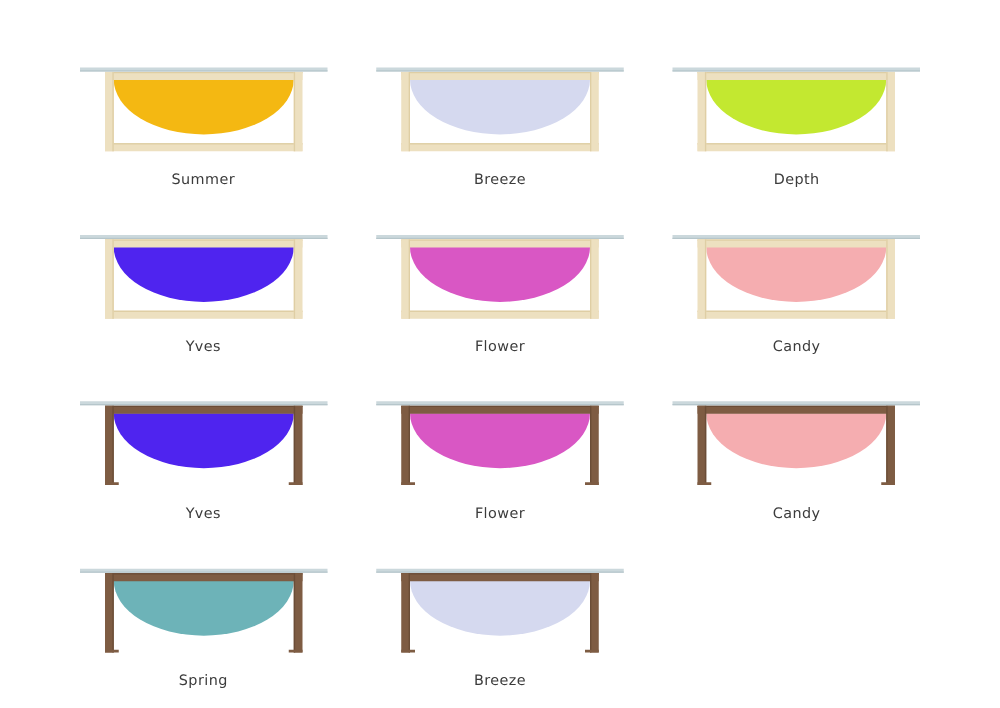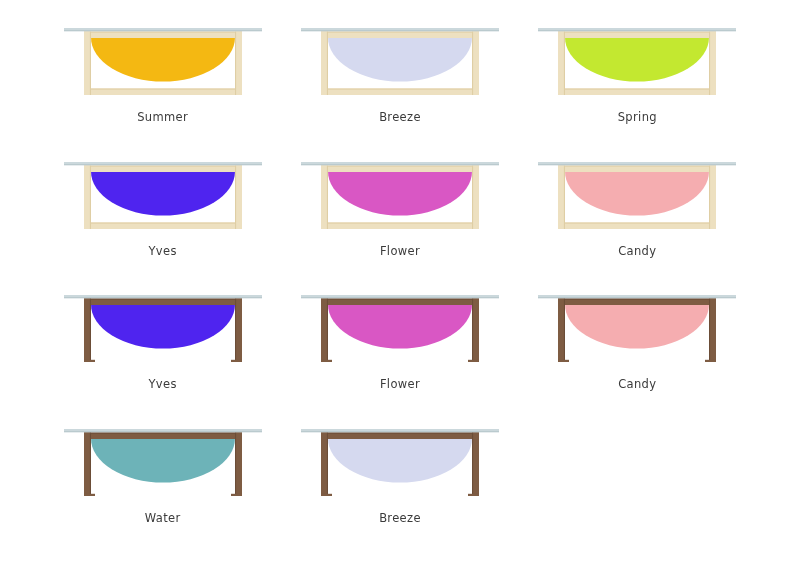--- a/index.html
+++ b/index.html
@@ -23,21 +23,21 @@
 
   .grid {
     position: absolute;
     left: 0;
     top: 0;
     width: 800px;
     height: 566px;
     display: grid;
     grid-template-columns: repeat(3, 1fr);
     grid-template-rows: repeat(4, 1fr);
-    padding: 22px 60px 70px 60px;
+    padding: 48px 60px 70px 60px;
     box-sizing: border-box;
     column-gap: 0px;
     row-gap: 0px;
     gap: 32px;
   }
 
   .cell {
     position: relative;
     display: flex;
     flex-direction: column;
@@ -122,154 +122,154 @@
             <rect x="14" y="66.5" width="158" height="6.5" fill="#EDE0C0"></rect>
             <rect x="14" y="66.5" width="158" height="1.1" fill="#DFCEA4"></rect>
             <rect x="14" y="9.5" width="7" height="63.5" fill="#EDE0C0"></rect>
             <rect x="19.9" y="9.5" width="1.1" height="63.5" fill="#DFCEA4"></rect>
             <rect x="165" y="9.5" width="7" height="63.5" fill="#EDE0C0"></rect>
             <rect x="165" y="9.5" width="1.1" height="63.5" fill="#DFCEA4"></rect>
             <rect x="-6" y="6" width="198" height="3.2" fill="#CBD8DC"></rect>
             <rect x="-6" y="8.2" width="198" height="1" fill="#B6C6CB"></rect>
           </svg>
         </div>
+        <div class="label">Depth</div>
+      </div>
+      <div class="cell">
+        <div class="figure">
+          <svg viewBox="0 0 186 82" preserveAspectRatio="xMidYMid meet">
+            <rect x="14" y="9.5" width="158" height="63.5" fill="#ffffff"></rect>
+            <path d="M 21 15.5 A 72 44 0 0 0 165 15.5 Z" fill="#4F24EF"></path>
+            <rect x="14" y="9.5" width="158" height="6.5" fill="#EDE0C0"></rect>
+            <rect x="14" y="9.5" width="158" height="1.1" fill="#DFCEA4"></rect>
+            <rect x="14" y="66.5" width="158" height="6.5" fill="#EDE0C0"></rect>
+            <rect x="14" y="66.5" width="158" height="1.1" fill="#DFCEA4"></rect>
+            <rect x="14" y="9.5" width="7" height="63.5" fill="#EDE0C0"></rect>
+            <rect x="19.9" y="9.5" width="1.1" height="63.5" fill="#DFCEA4"></rect>
+            <rect x="165" y="9.5" width="7" height="63.5" fill="#EDE0C0"></rect>
+            <rect x="165" y="9.5" width="1.1" height="63.5" fill="#DFCEA4"></rect>
+            <rect x="-6" y="6" width="198" height="3.2" fill="#CBD8DC"></rect>
+            <rect x="-6" y="8.2" width="198" height="1" fill="#B6C6CB"></rect>
+          </svg>
+        </div>
+        <div class="label">Yves</div>
+      </div>
+      <div class="cell">
+        <div class="figure">
+          <svg viewBox="0 0 186 82" preserveAspectRatio="xMidYMid meet">
+            <rect x="14" y="9.5" width="158" height="63.5" fill="#ffffff"></rect>
+            <path d="M 21 15.5 A 72 44 0 0 0 165 15.5 Z" fill="#D957C4"></path>
+            <rect x="14" y="9.5" width="158" height="6.5" fill="#EDE0C0"></rect>
+            <rect x="14" y="9.5" width="158" height="1.1" fill="#DFCEA4"></rect>
+            <rect x="14" y="66.5" width="158" height="6.5" fill="#EDE0C0"></rect>
+            <rect x="14" y="66.5" width="158" height="1.1" fill="#DFCEA4"></rect>
+            <rect x="14" y="9.5" width="7" height="63.5" fill="#EDE0C0"></rect>
+            <rect x="19.9" y="9.5" width="1.1" height="63.5" fill="#DFCEA4"></rect>
+            <rect x="165" y="9.5" width="7" height="63.5" fill="#EDE0C0"></rect>
+            <rect x="165" y="9.5" width="1.1" height="63.5" fill="#DFCEA4"></rect>
+            <rect x="-6" y="6" width="198" height="3.2" fill="#CBD8DC"></rect>
+            <rect x="-6" y="8.2" width="198" height="1" fill="#B6C6CB"></rect>
+          </svg>
+        </div>
+        <div class="label">Flower</div>
+      </div>
+      <div class="cell">
+        <div class="figure">
+          <svg viewBox="0 0 186 82" preserveAspectRatio="xMidYMid meet">
+            <rect x="14" y="9.5" width="158" height="63.5" fill="#ffffff"></rect>
+            <path d="M 21 15.5 A 72 44 0 0 0 165 15.5 Z" fill="#F5ADB0"></path>
+            <rect x="14" y="9.5" width="158" height="6.5" fill="#EDE0C0"></rect>
+            <rect x="14" y="9.5" width="158" height="1.1" fill="#DFCEA4"></rect>
+            <rect x="14" y="66.5" width="158" height="6.5" fill="#EDE0C0"></rect>
+            <rect x="14" y="66.5" width="158" height="1.1" fill="#DFCEA4"></rect>
+            <rect x="14" y="9.5" width="7" height="63.5" fill="#EDE0C0"></rect>
+            <rect x="19.9" y="9.5" width="1.1" height="63.5" fill="#DFCEA4"></rect>
+            <rect x="165" y="9.5" width="7" height="63.5" fill="#EDE0C0"></rect>
+            <rect x="165" y="9.5" width="1.1" height="63.5" fill="#DFCEA4"></rect>
+            <rect x="-6" y="6" width="198" height="3.2" fill="#CBD8DC"></rect>
+            <rect x="-6" y="8.2" width="198" height="1" fill="#B6C6CB"></rect>
+          </svg>
+        </div>
+        <div class="label">Candy</div>
+      </div>
+      <div class="cell">
+        <div class="figure">
+          <svg viewBox="0 0 186 82" preserveAspectRatio="xMidYMid meet">
+            <rect x="14" y="9.5" width="158" height="63.5" fill="#ffffff"></rect>
+            <path d="M 21 15.5 A 72 44 0 0 0 165 15.5 Z" fill="#4F24EF"></path>
+            <rect x="14" y="9.5" width="158" height="6.5" fill="#7E5C43"></rect>
+            <rect x="14" y="9.5" width="158" height="1.1" fill="#6B4D37"></rect>
+            <rect x="14" y="9.5" width="7" height="63.5" fill="#7E5C43"></rect>
+            <rect x="19.9" y="9.5" width="1.1" height="63.5" fill="#6B4D37"></rect>
+            <rect x="165" y="9.5" width="7" height="63.5" fill="#7E5C43"></rect>
+            <rect x="165" y="9.5" width="1.1" height="63.5" fill="#6B4D37"></rect>
+            <rect x="14" y="70.8" width="11" height="2.2" fill="#7E5C43"></rect>
+            <rect x="161" y="70.8" width="11" height="2.2" fill="#7E5C43"></rect>
+            <rect x="-6" y="6" width="198" height="3.2" fill="#CBD8DC"></rect>
+            <rect x="-6" y="8.2" width="198" height="1" fill="#B6C6CB"></rect>
+          </svg>
+        </div>
+        <div class="label">Yves</div>
+      </div>
+      <div class="cell">
+        <div class="figure">
+          <svg viewBox="0 0 186 82" preserveAspectRatio="xMidYMid meet">
+            <rect x="14" y="9.5" width="158" height="63.5" fill="#ffffff"></rect>
+            <path d="M 21 15.5 A 72 44 0 0 0 165 15.5 Z" fill="#D957C4"></path>
+            <rect x="14" y="9.5" width="158" height="6.5" fill="#7E5C43"></rect>
+            <rect x="14" y="9.5" width="158" height="1.1" fill="#6B4D37"></rect>
+            <rect x="14" y="9.5" width="7" height="63.5" fill="#7E5C43"></rect>
+            <rect x="19.9" y="9.5" width="1.1" height="63.5" fill="#6B4D37"></rect>
+            <rect x="165" y="9.5" width="7" height="63.5" fill="#7E5C43"></rect>
+            <rect x="165" y="9.5" width="1.1" height="63.5" fill="#6B4D37"></rect>
+            <rect x="14" y="70.8" width="11" height="2.2" fill="#7E5C43"></rect>
+            <rect x="161" y="70.8" width="11" height="2.2" fill="#7E5C43"></rect>
+            <rect x="-6" y="6" width="198" height="3.2" fill="#CBD8DC"></rect>
+            <rect x="-6" y="8.2" width="198" height="1" fill="#B6C6CB"></rect>
+          </svg>
+        </div>
+        <div class="label">Flower</div>
+      </div>
+      <div class="cell">
+        <div class="figure">
+          <svg viewBox="0 0 186 82" preserveAspectRatio="xMidYMid meet">
+            <rect x="14" y="9.5" width="158" height="63.5" fill="#ffffff"></rect>
+            <path d="M 21 15.5 A 72 44 0 0 0 165 15.5 Z" fill="#F5ADB0"></path>
+            <rect x="14" y="9.5" width="158" height="6.5" fill="#7E5C43"></rect>
+            <rect x="14" y="9.5" width="158" height="1.1" fill="#6B4D37"></rect>
+            <rect x="14" y="9.5" width="7" height="63.5" fill="#7E5C43"></rect>
+            <rect x="19.9" y="9.5" width="1.1" height="63.5" fill="#6B4D37"></rect>
+            <rect x="165" y="9.5" width="7" height="63.5" fill="#7E5C43"></rect>
+            <rect x="165" y="9.5" width="1.1" height="63.5" fill="#6B4D37"></rect>
+            <rect x="14" y="70.8" width="11" height="2.2" fill="#7E5C43"></rect>
+            <rect x="161" y="70.8" width="11" height="2.2" fill="#7E5C43"></rect>
+            <rect x="-6" y="6" width="198" height="3.2" fill="#CBD8DC"></rect>
+            <rect x="-6" y="8.2" width="198" height="1" fill="#B6C6CB"></rect>
+          </svg>
+        </div>
+        <div class="label">Candy</div>
+      </div>
+      <div class="cell">
+        <div class="figure">
+          <svg viewBox="0 0 186 82" preserveAspectRatio="xMidYMid meet">
+            <rect x="14" y="9.5" width="158" height="63.5" fill="#ffffff"></rect>
+            <path d="M 21 15.5 A 72 44 0 0 0 165 15.5 Z" fill="#6DB3B8"></path>
+            <rect x="14" y="9.5" width="158" height="6.5" fill="#7E5C43"></rect>
+            <rect x="14" y="9.5" width="158" height="1.1" fill="#6B4D37"></rect>
+            <rect x="14" y="9.5" width="7" height="63.5" fill="#7E5C43"></rect>
+            <rect x="19.9" y="9.5" width="1.1" height="63.5" fill="#6B4D37"></rect>
+            <rect x="165" y="9.5" width="7" height="63.5" fill="#7E5C43"></rect>
+            <rect x="165" y="9.5" width="1.1" height="63.5" fill="#6B4D37"></rect>
+            <rect x="14" y="70.8" width="11" height="2.2" fill="#7E5C43"></rect>
+            <rect x="161" y="70.8" width="11" height="2.2" fill="#7E5C43"></rect>
+            <rect x="-6" y="6" width="198" height="3.2" fill="#CBD8DC"></rect>
+            <rect x="-6" y="8.2" width="198" height="1" fill="#B6C6CB"></rect>
+          </svg>
+        </div>
         <div class="label">Spring</div>
-      </div>
-      <div class="cell">
-        <div class="figure">
-          <svg viewBox="0 0 186 82" preserveAspectRatio="xMidYMid meet">
-            <rect x="14" y="9.5" width="158" height="63.5" fill="#ffffff"></rect>
-            <path d="M 21 15.5 A 72 44 0 0 0 165 15.5 Z" fill="#4F24EF"></path>
-            <rect x="14" y="9.5" width="158" height="6.5" fill="#EDE0C0"></rect>
-            <rect x="14" y="9.5" width="158" height="1.1" fill="#DFCEA4"></rect>
-            <rect x="14" y="66.5" width="158" height="6.5" fill="#EDE0C0"></rect>
-            <rect x="14" y="66.5" width="158" height="1.1" fill="#DFCEA4"></rect>
-            <rect x="14" y="9.5" width="7" height="63.5" fill="#EDE0C0"></rect>
-            <rect x="19.9" y="9.5" width="1.1" height="63.5" fill="#DFCEA4"></rect>
-            <rect x="165" y="9.5" width="7" height="63.5" fill="#EDE0C0"></rect>
-            <rect x="165" y="9.5" width="1.1" height="63.5" fill="#DFCEA4"></rect>
-            <rect x="-6" y="6" width="198" height="3.2" fill="#CBD8DC"></rect>
-            <rect x="-6" y="8.2" width="198" height="1" fill="#B6C6CB"></rect>
-          </svg>
-        </div>
-        <div class="label">Yves</div>
-      </div>
-      <div class="cell">
-        <div class="figure">
-          <svg viewBox="0 0 186 82" preserveAspectRatio="xMidYMid meet">
-            <rect x="14" y="9.5" width="158" height="63.5" fill="#ffffff"></rect>
-            <path d="M 21 15.5 A 72 44 0 0 0 165 15.5 Z" fill="#D957C4"></path>
-            <rect x="14" y="9.5" width="158" height="6.5" fill="#EDE0C0"></rect>
-            <rect x="14" y="9.5" width="158" height="1.1" fill="#DFCEA4"></rect>
-            <rect x="14" y="66.5" width="158" height="6.5" fill="#EDE0C0"></rect>
-            <rect x="14" y="66.5" width="158" height="1.1" fill="#DFCEA4"></rect>
-            <rect x="14" y="9.5" width="7" height="63.5" fill="#EDE0C0"></rect>
-            <rect x="19.9" y="9.5" width="1.1" height="63.5" fill="#DFCEA4"></rect>
-            <rect x="165" y="9.5" width="7" height="63.5" fill="#EDE0C0"></rect>
-            <rect x="165" y="9.5" width="1.1" height="63.5" fill="#DFCEA4"></rect>
-            <rect x="-6" y="6" width="198" height="3.2" fill="#CBD8DC"></rect>
-            <rect x="-6" y="8.2" width="198" height="1" fill="#B6C6CB"></rect>
-          </svg>
-        </div>
-        <div class="label">Flower</div>
-      </div>
-      <div class="cell">
-        <div class="figure">
-          <svg viewBox="0 0 186 82" preserveAspectRatio="xMidYMid meet">
-            <rect x="14" y="9.5" width="158" height="63.5" fill="#ffffff"></rect>
-            <path d="M 21 15.5 A 72 44 0 0 0 165 15.5 Z" fill="#F5ADB0"></path>
-            <rect x="14" y="9.5" width="158" height="6.5" fill="#EDE0C0"></rect>
-            <rect x="14" y="9.5" width="158" height="1.1" fill="#DFCEA4"></rect>
-            <rect x="14" y="66.5" width="158" height="6.5" fill="#EDE0C0"></rect>
-            <rect x="14" y="66.5" width="158" height="1.1" fill="#DFCEA4"></rect>
-            <rect x="14" y="9.5" width="7" height="63.5" fill="#EDE0C0"></rect>
-            <rect x="19.9" y="9.5" width="1.1" height="63.5" fill="#DFCEA4"></rect>
-            <rect x="165" y="9.5" width="7" height="63.5" fill="#EDE0C0"></rect>
-            <rect x="165" y="9.5" width="1.1" height="63.5" fill="#DFCEA4"></rect>
-            <rect x="-6" y="6" width="198" height="3.2" fill="#CBD8DC"></rect>
-            <rect x="-6" y="8.2" width="198" height="1" fill="#B6C6CB"></rect>
-          </svg>
-        </div>
-        <div class="label">Candy</div>
-      </div>
-      <div class="cell">
-        <div class="figure">
-          <svg viewBox="0 0 186 82" preserveAspectRatio="xMidYMid meet">
-            <rect x="14" y="9.5" width="158" height="63.5" fill="#ffffff"></rect>
-            <path d="M 21 15.5 A 72 44 0 0 0 165 15.5 Z" fill="#4F24EF"></path>
-            <rect x="14" y="9.5" width="158" height="6.5" fill="#7E5C43"></rect>
-            <rect x="14" y="9.5" width="158" height="1.1" fill="#6B4D37"></rect>
-            <rect x="14" y="9.5" width="7" height="63.5" fill="#7E5C43"></rect>
-            <rect x="19.9" y="9.5" width="1.1" height="63.5" fill="#6B4D37"></rect>
-            <rect x="165" y="9.5" width="7" height="63.5" fill="#7E5C43"></rect>
-            <rect x="165" y="9.5" width="1.1" height="63.5" fill="#6B4D37"></rect>
-            <rect x="14" y="70.8" width="11" height="2.2" fill="#7E5C43"></rect>
-            <rect x="161" y="70.8" width="11" height="2.2" fill="#7E5C43"></rect>
-            <rect x="-6" y="6" width="198" height="3.2" fill="#CBD8DC"></rect>
-            <rect x="-6" y="8.2" width="198" height="1" fill="#B6C6CB"></rect>
-          </svg>
-        </div>
-        <div class="label">Yves</div>
-      </div>
-      <div class="cell">
-        <div class="figure">
-          <svg viewBox="0 0 186 82" preserveAspectRatio="xMidYMid meet">
-            <rect x="14" y="9.5" width="158" height="63.5" fill="#ffffff"></rect>
-            <path d="M 21 15.5 A 72 44 0 0 0 165 15.5 Z" fill="#D957C4"></path>
-            <rect x="14" y="9.5" width="158" height="6.5" fill="#7E5C43"></rect>
-            <rect x="14" y="9.5" width="158" height="1.1" fill="#6B4D37"></rect>
-            <rect x="14" y="9.5" width="7" height="63.5" fill="#7E5C43"></rect>
-            <rect x="19.9" y="9.5" width="1.1" height="63.5" fill="#6B4D37"></rect>
-            <rect x="165" y="9.5" width="7" height="63.5" fill="#7E5C43"></rect>
-            <rect x="165" y="9.5" width="1.1" height="63.5" fill="#6B4D37"></rect>
-            <rect x="14" y="70.8" width="11" height="2.2" fill="#7E5C43"></rect>
-            <rect x="161" y="70.8" width="11" height="2.2" fill="#7E5C43"></rect>
-            <rect x="-6" y="6" width="198" height="3.2" fill="#CBD8DC"></rect>
-            <rect x="-6" y="8.2" width="198" height="1" fill="#B6C6CB"></rect>
-          </svg>
-        </div>
-        <div class="label">Flower</div>
-      </div>
-      <div class="cell">
-        <div class="figure">
-          <svg viewBox="0 0 186 82" preserveAspectRatio="xMidYMid meet">
-            <rect x="14" y="9.5" width="158" height="63.5" fill="#ffffff"></rect>
-            <path d="M 21 15.5 A 72 44 0 0 0 165 15.5 Z" fill="#F5ADB0"></path>
-            <rect x="14" y="9.5" width="158" height="6.5" fill="#7E5C43"></rect>
-            <rect x="14" y="9.5" width="158" height="1.1" fill="#6B4D37"></rect>
-            <rect x="14" y="9.5" width="7" height="63.5" fill="#7E5C43"></rect>
-            <rect x="19.9" y="9.5" width="1.1" height="63.5" fill="#6B4D37"></rect>
-            <rect x="165" y="9.5" width="7" height="63.5" fill="#7E5C43"></rect>
-            <rect x="165" y="9.5" width="1.1" height="63.5" fill="#6B4D37"></rect>
-            <rect x="14" y="70.8" width="11" height="2.2" fill="#7E5C43"></rect>
-            <rect x="161" y="70.8" width="11" height="2.2" fill="#7E5C43"></rect>
-            <rect x="-6" y="6" width="198" height="3.2" fill="#CBD8DC"></rect>
-            <rect x="-6" y="8.2" width="198" height="1" fill="#B6C6CB"></rect>
-          </svg>
-        </div>
-        <div class="label">Candy</div>
-      </div>
-      <div class="cell">
-        <div class="figure">
-          <svg viewBox="0 0 186 82" preserveAspectRatio="xMidYMid meet">
-            <rect x="14" y="9.5" width="158" height="63.5" fill="#ffffff"></rect>
-            <path d="M 21 15.5 A 72 44 0 0 0 165 15.5 Z" fill="#6DB3B8"></path>
-            <rect x="14" y="9.5" width="158" height="6.5" fill="#7E5C43"></rect>
-            <rect x="14" y="9.5" width="158" height="1.1" fill="#6B4D37"></rect>
-            <rect x="14" y="9.5" width="7" height="63.5" fill="#7E5C43"></rect>
-            <rect x="19.9" y="9.5" width="1.1" height="63.5" fill="#6B4D37"></rect>
-            <rect x="165" y="9.5" width="7" height="63.5" fill="#7E5C43"></rect>
-            <rect x="165" y="9.5" width="1.1" height="63.5" fill="#6B4D37"></rect>
-            <rect x="14" y="70.8" width="11" height="2.2" fill="#7E5C43"></rect>
-            <rect x="161" y="70.8" width="11" height="2.2" fill="#7E5C43"></rect>
-            <rect x="-6" y="6" width="198" height="3.2" fill="#CBD8DC"></rect>
-            <rect x="-6" y="8.2" width="198" height="1" fill="#B6C6CB"></rect>
-          </svg>
-        </div>
-        <div class="label">Water</div>
       </div>
       <div class="cell">
         <div class="figure">
           <svg viewBox="0 0 186 82" preserveAspectRatio="xMidYMid meet">
             <rect x="14" y="9.5" width="158" height="63.5" fill="#ffffff"></rect>
             <path d="M 21 15.5 A 72 44 0 0 0 165 15.5 Z" fill="#D5D9EF"></path>
             <rect x="14" y="9.5" width="158" height="6.5" fill="#7E5C43"></rect>
             <rect x="14" y="9.5" width="158" height="1.1" fill="#6B4D37"></rect>
             <rect x="14" y="9.5" width="7" height="63.5" fill="#7E5C43"></rect>
             <rect x="19.9" y="9.5" width="1.1" height="63.5" fill="#6B4D37"></rect>

